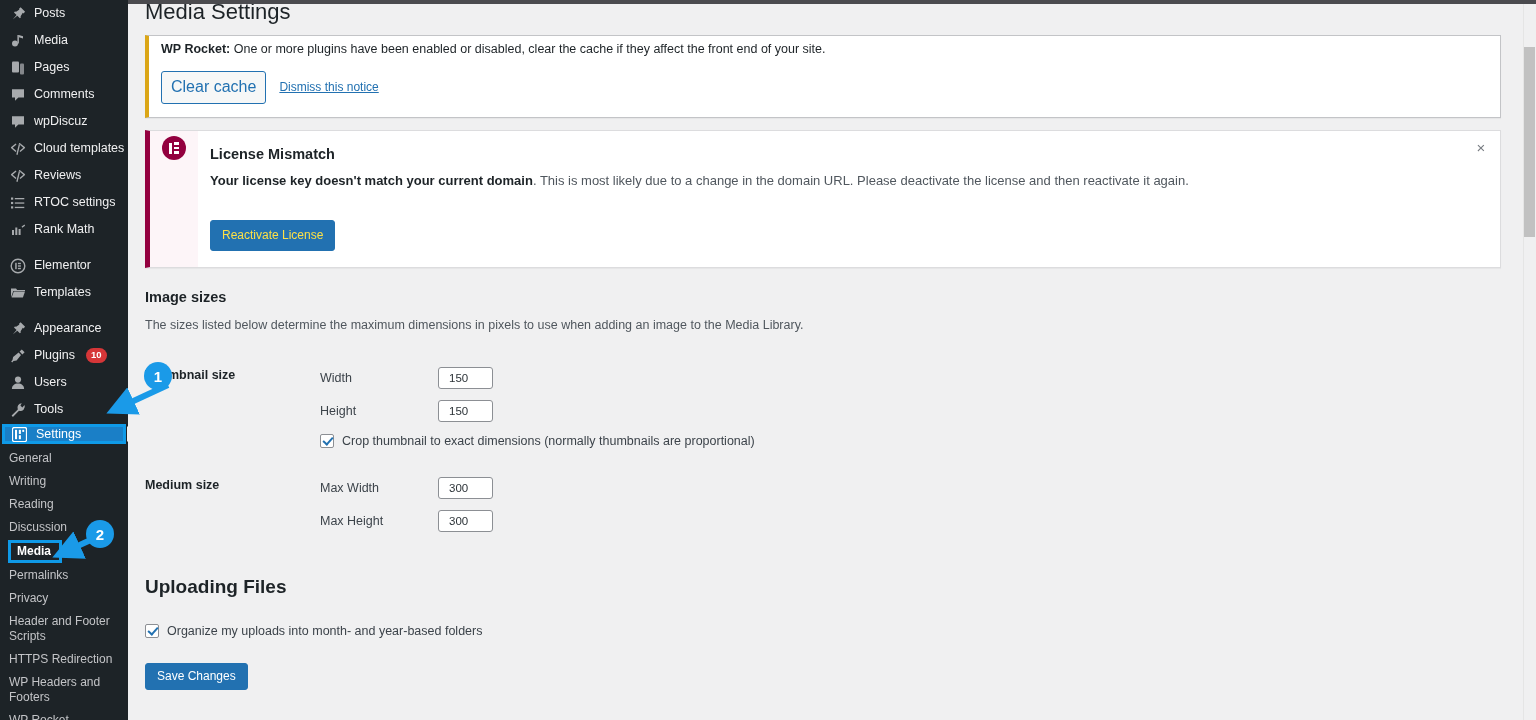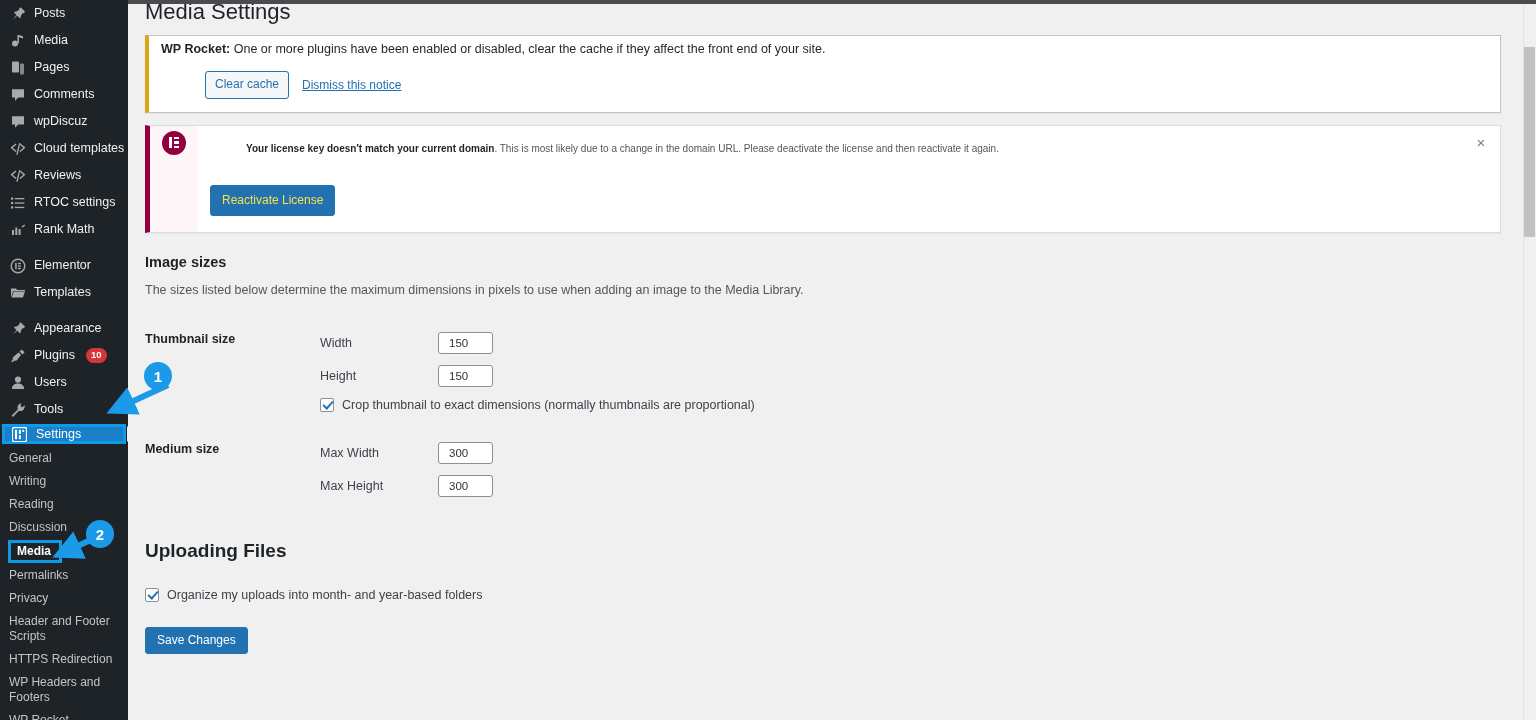--- a/index.html
+++ b/index.html
@@ -94,22 +94,22 @@
   .notice-rocket {
     background: #fff; border: 1px solid #c3c4c7; border-left: 4px solid #dba617;
     padding: 4px 12px 13px 12px; margin-bottom: 12px;
     box-shadow: 0 1px 1px rgba(0,0,0,.04);
   }
   .notice-rocket .txt { font-size: 12.5px; color: #1d2327; line-height: 1.5; }
   .notice-rocket .txt b { font-weight: bold; }
   .notice-row { display: flex; align-items: center; gap: 13px; margin-top: 12px; }
   .btn-secondary {
     background: #f6f7f7; border: 1px solid #2271b1; color: #2271b1;
-    border-radius: 3px; font-size: 12px; padding: 4px 9px 5px; line-height: 1.4;
-    font-family: "Liberation Sans", sans-serif; cursor: pointer; margin-left: 44px;
+    border-radius: 3px; font-size: 16px; padding: 4px 9px 5px; line-height: 1.4;
+    font-family: "Liberation Sans", sans-serif; cursor: pointer;
   }
   .link { color: #2271b1; font-size: 12px; text-decoration: underline; cursor: pointer; }
 
   
   .notice-license {
     position: relative; background: #fff; border: 1px solid #dcdcde;
     border-left: 5px solid #93003f;
     padding: 15px 18px 16px 60px; margin-bottom: 21px; min-height: 96px;
     box-shadow: 0 1px 1px rgba(0,0,0,.04);
   }
@@ -121,21 +121,21 @@
     border-radius: 50%; background: #93003f;
     display: flex; align-items: center; justify-content: center;
   }
   .elem-icon .glyph { display: flex; gap: 2px; align-items: center; }
   .elem-icon .bar { width: 2.5px; height: 11px; background: #fff; }
   .elem-icon .dots { display: flex; flex-direction: column; gap: 2px; }
   .elem-icon .dot { width: 5px; height: 2.5px; background: #fff; }
   .notice-license h3 {
     margin: 0 0 9px 0; font-size: 14.5px; font-weight: bold; color: #1d2327;
   }
-  .notice-license .body { font-size: 10px; color: #50575e; line-height: 1.5; margin-left: 36px; }
+  .notice-license .body { font-size: 13px; color: #50575e; line-height: 1.5; }
   .notice-license .body b { color: #1d2327; font-weight: bold; }
   .btn-primary {
     display: inline-block; margin-top: 29px;
     background: #2271b1; border: 1px solid #2271b1; color: #fde047;
     border-radius: 3px; font-size: 12px; padding: 6px 11px 7px; line-height: 1.35;
     font-family: "Liberation Sans", sans-serif; cursor: pointer;
   }
   .close-x {
     position: absolute; right: 10px; top: 8px; width: 18px; height: 18px;
     color: #787c82; font-size: 15px; line-height: 18px; text-align: center; cursor: pointer;
@@ -437,20 +437,21 @@
         <span class="glyph">
           <span class="bar"></span>
           <span class="dots">
               <span class="dot"></span>
               <span class="dot"></span>
               <span class="dot"></span>
             </span>
         </span>
       </div>
       <div class="close-x">×</div>
+      <h3>License Mismatch</h3>
       <div class="body">
         <b>Your license key doesn't match your current domain</b><span>. This is most likely due to a change in the domain URL. Please deactivate the license and then reactivate it again.</span>
       </div>
       <button class="btn-primary">Reactivate License</button>
     </div>
 
     
     <h2 class="sec">Image sizes</h2>
     <p class="sec-desc">The sizes listed below determine the maximum dimensions in pixels to use when adding an image to the Media Library.</p>
 

